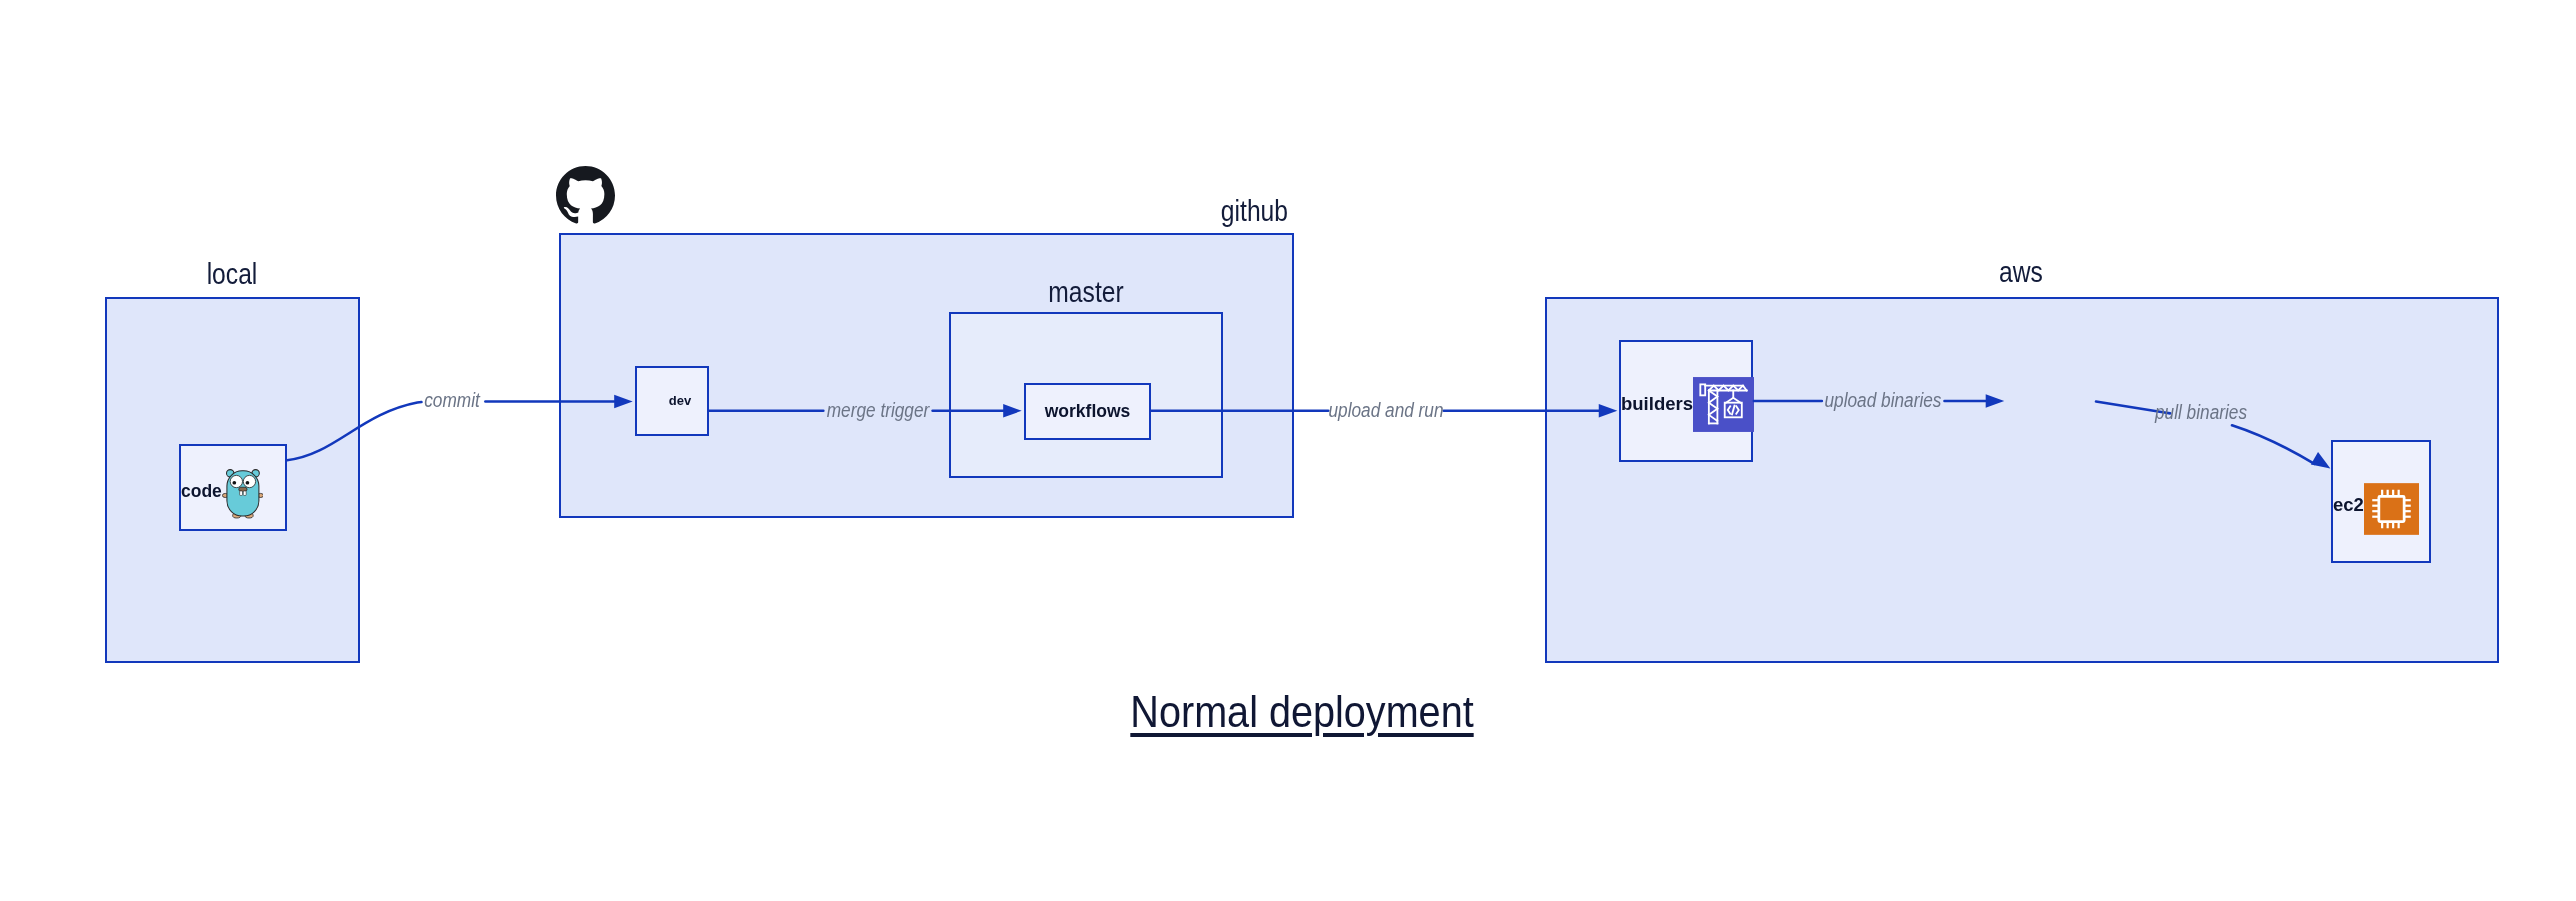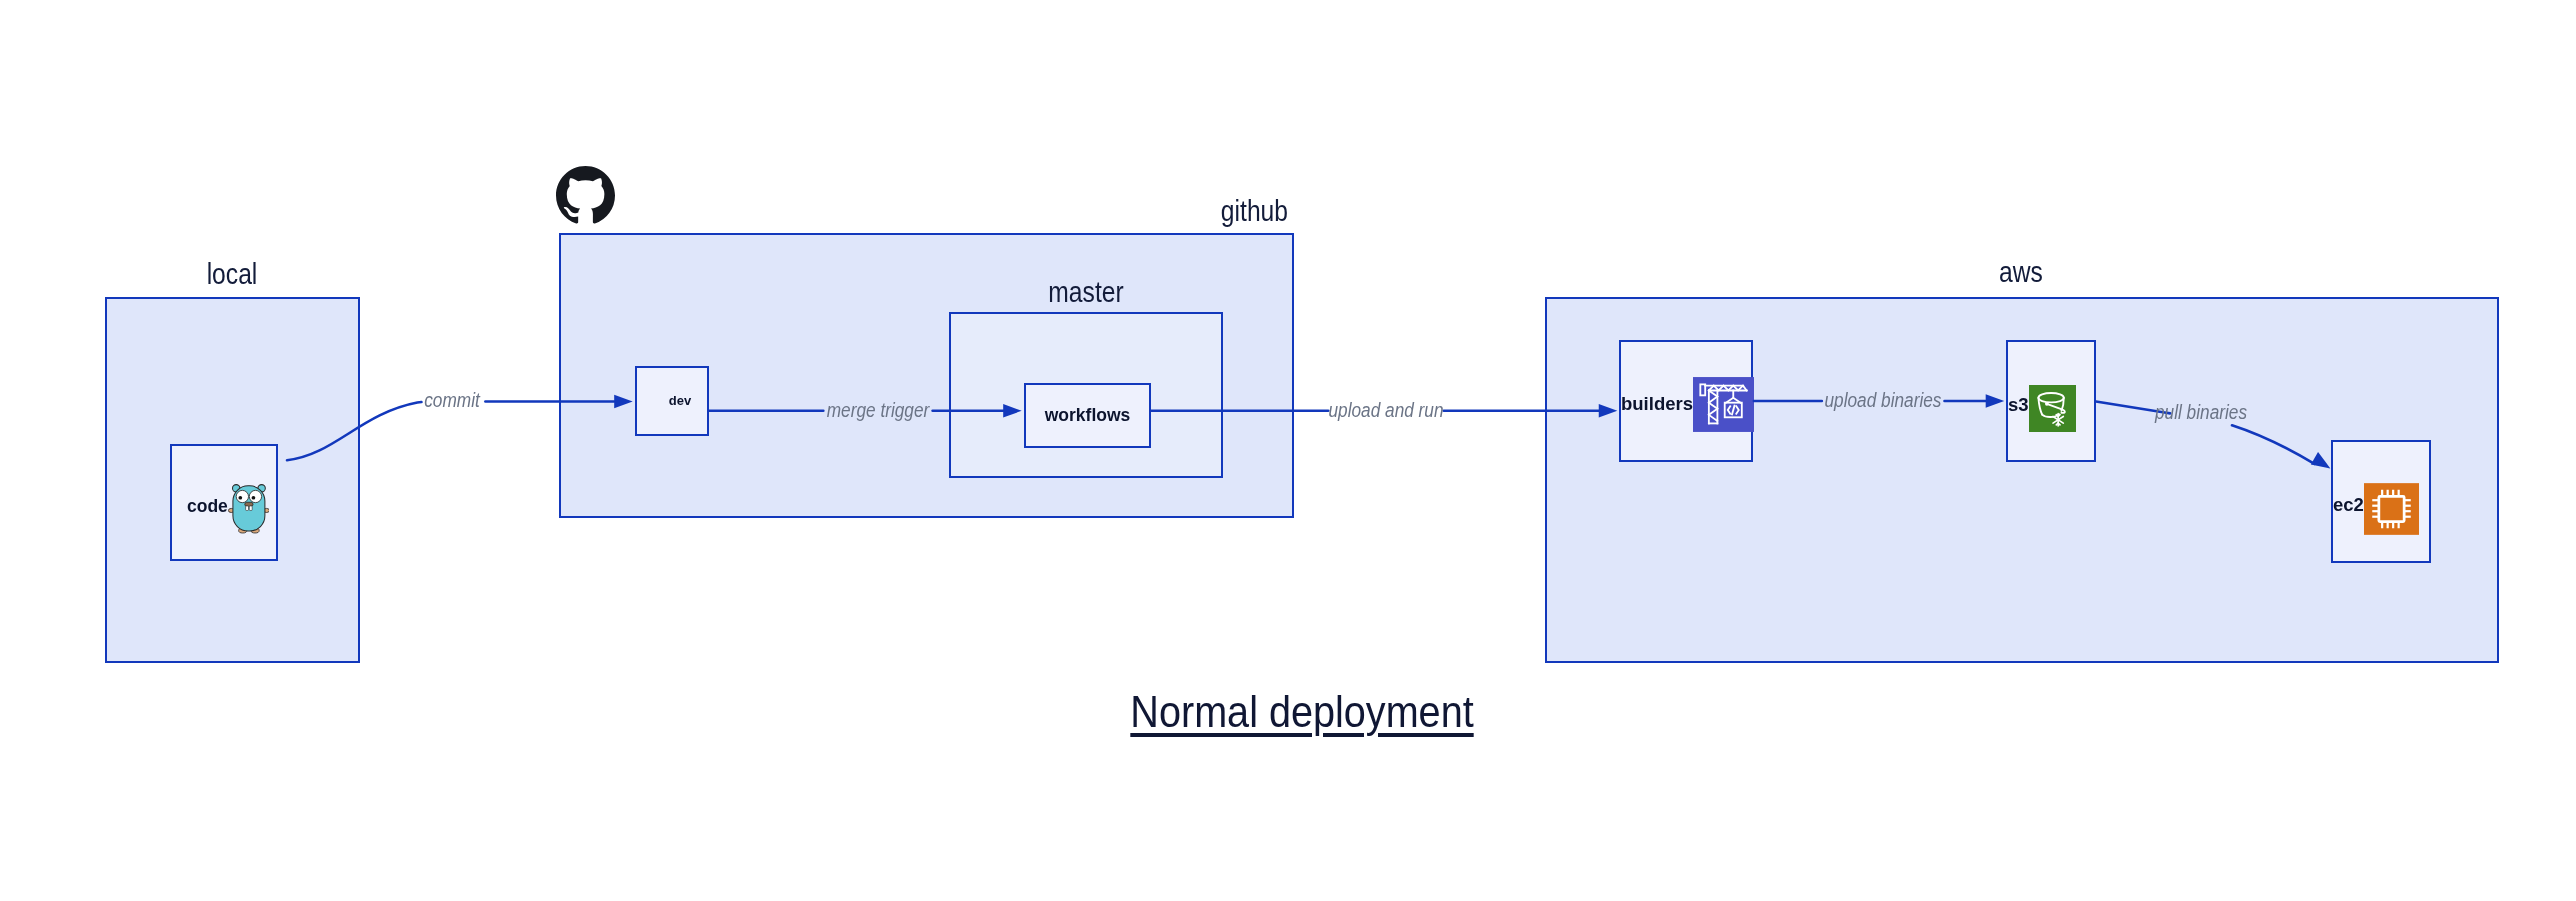--- a/index.html
+++ b/index.html
@@ -54,21 +54,21 @@
 
   <div class="container" style="left:1545px; top:297px; width:954px; height:366px;"></div>
   <div class="big-label" style="left:2021px; top:258px;">aws</div>
 
   <div class="icon-wrap" style="position:absolute; left:556px; top:166px;">
     <svg width="59" height="59" viewBox="0 0 16 16">
       <path fill="#16191f" d="M8 0C3.58 0 0 3.58 0 8c0 3.54 2.29 6.53 5.47 7.59.4.07.55-.17.55-.38 0-.19-.01-.82-.01-1.49-2.01.37-2.53-.49-2.69-.94-.09-.23-.48-.94-.82-1.13-.28-.15-.68-.52-.01-.53.63-.01 1.08.58 1.23.82.72 1.21 1.87.87 2.33.66.07-.52.28-.87.51-1.07-1.78-.2-3.64-.89-3.64-3.95 0-.87.31-1.59.82-2.15-.08-.2-.36-1.02.08-2.12 0 0 .67-.21 2.2.82.64-.18 1.32-.27 2-.27s1.36.09 2 .27c1.53-1.04 2.2-.82 2.2-.82.44 1.1.16 1.92.08 2.12.51.56.82 1.27.82 2.15 0 3.07-1.87 3.75-3.65 3.95.29.25.54.73.54 1.48 0 1.07-.01 1.93-.01 2.2 0 .21.15.46.55.38A8.01 8.01 0 0 0 16 8c0-4.42-3.58-8-8-8z"></path>
     </svg>
   </div>
 
-  <div class="node" style="left:170px; top:444px; width:108px; height:117px; padding-top:8.2px;padding-left:15px;">
+  <div class="node" style="left:179px; top:444px; width:108px; height:87px; padding-top:8.2px;">
     <div class="node-label" style="font-size:17.5px; line-height:19.6px;">code</div>
     <div class="icon-wrap" style="margin-top:3.1px;">
       <svg width="41" height="56" viewBox="0 0 100 124">
         <circle cx="20" cy="14" r="9" fill="#67cbd9" stroke="#2a2a2a" stroke-width="2.5"></circle>
         <circle cx="82" cy="14" r="9" fill="#67cbd9" stroke="#2a2a2a" stroke-width="2.5"></circle>
         <ellipse cx="8" cy="68" rx="7" ry="5" fill="#dba87a" stroke="#2a2a2a" stroke-width="2"></ellipse>
         <ellipse cx="94" cy="68" rx="7" ry="5" fill="#dba87a" stroke="#2a2a2a" stroke-width="2"></ellipse>
         <ellipse cx="36" cy="117" rx="10" ry="6" fill="#dba87a" stroke="#2a2a2a" stroke-width="2"></ellipse>
         <ellipse cx="66" cy="117" rx="10" ry="6" fill="#dba87a" stroke="#2a2a2a" stroke-width="2"></ellipse>
         <rect x="12" y="8" width="78" height="110" rx="37" fill="#67cbd9" stroke="#2a2a2a" stroke-width="2.5"></rect>
@@ -80,21 +80,21 @@
         <rect x="43" y="57" width="7" height="11" rx="2" fill="#ffffff" stroke="#2a2a2a" stroke-width="1.5"></rect>
         <rect x="52" y="57" width="7" height="11" rx="2" fill="#ffffff" stroke="#2a2a2a" stroke-width="1.5"></rect>
       </svg>
     </div>
   </div>
 
   <div class="node center" style="left:635px; top:366px; width:74px; height:70px;">
     <div class="node-label" style="font-size:13px;margin-left:16px;">dev</div>
   </div>
 
-  <div class="node center" style="left:1024px; top:383px; width:127px; height:65px;">
+  <div class="node center" style="left:1024px; top:383px; width:127px; height:57px;">
     <div class="node-label" style="font-size:17.5px;">workflows</div>
   </div>
 
   <div class="node" style="left:1619px; top:340px; width:134px; height:122px; padding-top:5.2px;">
     <div class="node-label">builders</div>
     <div class="icon-wrap" style="margin-top:1px;">
       <svg width="61" height="55" viewBox="0 0 100 90">
         <rect x="0" y="0" width="100" height="90" fill="#4a50c8"></rect>
         <g stroke="#ffffff" stroke-width="3" fill="none" stroke-linecap="square">
           <rect x="12" y="12" width="8" height="18"></rect>
@@ -109,43 +109,20 @@
           <path d="M54 42 L66 34 L78 42"></path>
           <rect x="52" y="42" width="28" height="24"></rect>
           <path d="M61 48 L57 54 L61 60"></path>
           <path d="M71 48 L75 54 L71 60"></path>
           <path d="M68 47 L64 61"></path>
         </g>
       </svg>
     </div>
   </div>
 
-  <div class="node" style="left:2006px; top:340px; width:90px; height:122px; padding-top:7.2px;">
-    <div class="node-label">s3</div>
-    <div class="icon-wrap" style="margin-top:8.2px;">
-      <svg width="47" height="47" viewBox="0 0 100 100">
-        <rect x="0" y="0" width="100" height="100" fill="#3f8624"></rect>
-        <g stroke="#ffffff" stroke-width="4" fill="none" stroke-linecap="round">
-          <ellipse cx="47" cy="27" rx="27" ry="10"></ellipse>
-          <path d="M20 27 C21 40 24 55 28 63"></path>
-          <path d="M74 27 C74 38 72 48 69 55"></path>
-          <path d="M28 63 C36 70 56 70 64 62"></path>
-          <path d="M38 40 L70 52 C78 55 79 61 69 59"></path>
-        </g>
-        <circle cx="38" cy="40" r="4" fill="#ffffff"></circle>
-        <g stroke="#ffffff" stroke-width="3.5" fill="none" stroke-linecap="round">
-          <path d="M62 61 V87"></path>
-          <path d="M51 67 L73 81"></path>
-          <path d="M51 81 L73 67"></path>
-          <path d="M58 63 L62 67 L66 63"></path>
-          <path d="M58 85 L62 81 L66 85"></path>
-        </g>
-      </svg>
-    </div>
-  </div>
 
   <div class="node" style="left:2331px; top:440px; width:100px; height:123px; padding-top:6.2px;text-align:center;">
     <div class="node-label">ec2</div>
     <div class="icon-wrap" style="margin-top:9.3px;">
       <svg width="55" height="52" viewBox="0 0 100 94">
         <rect x="0" y="0" width="100" height="94" fill="#da7117"></rect>
         <g stroke="#ffffff" fill="none">
           <rect x="27" y="24" width="46" height="46" rx="2" stroke-width="5"></rect>
           <g stroke-width="4">
             <path d="M33 12 V24"></path>

